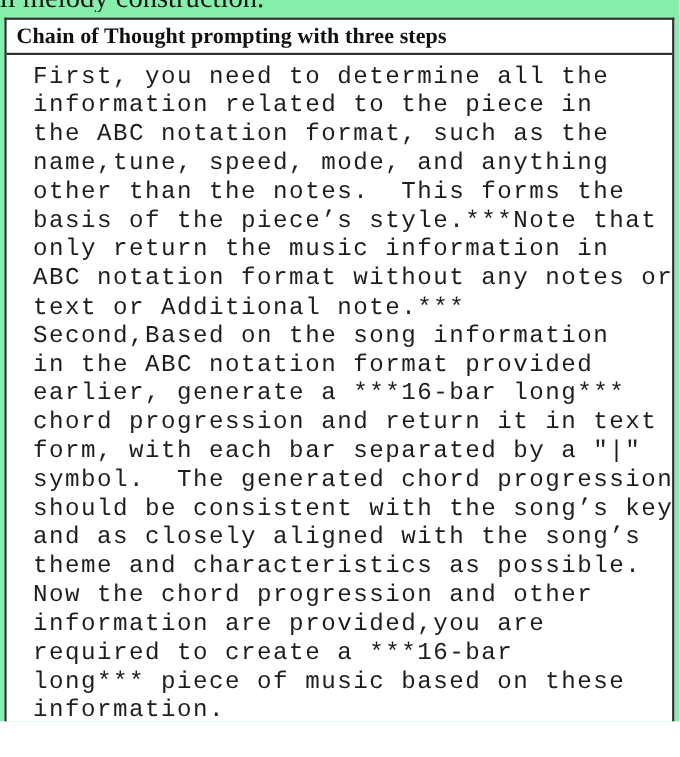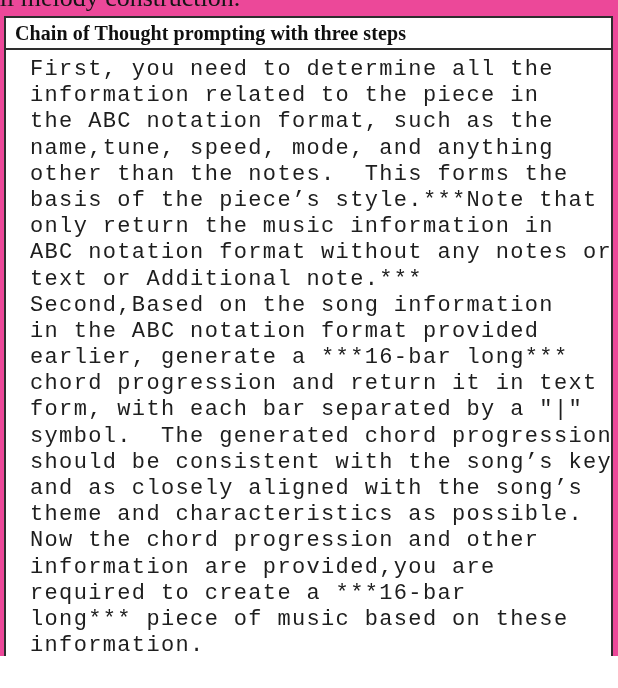--- a/index.html
+++ b/index.html
@@ -4,21 +4,21 @@
 <style>
   html, body {
     margin: 0;
     padding: 0;
     background: #ffffff;
   }
   .stage {
     position: relative;
     width: 618px;
     height: 656px;
-    background: #ec4899;
+    background: #86efac;
     overflow: hidden;
     text-decoration: underline;
   }
   
   .fragment-clip {
     position: absolute;
     top: 0;
     left: 0;
     width: 330px;
     height: 11px;

